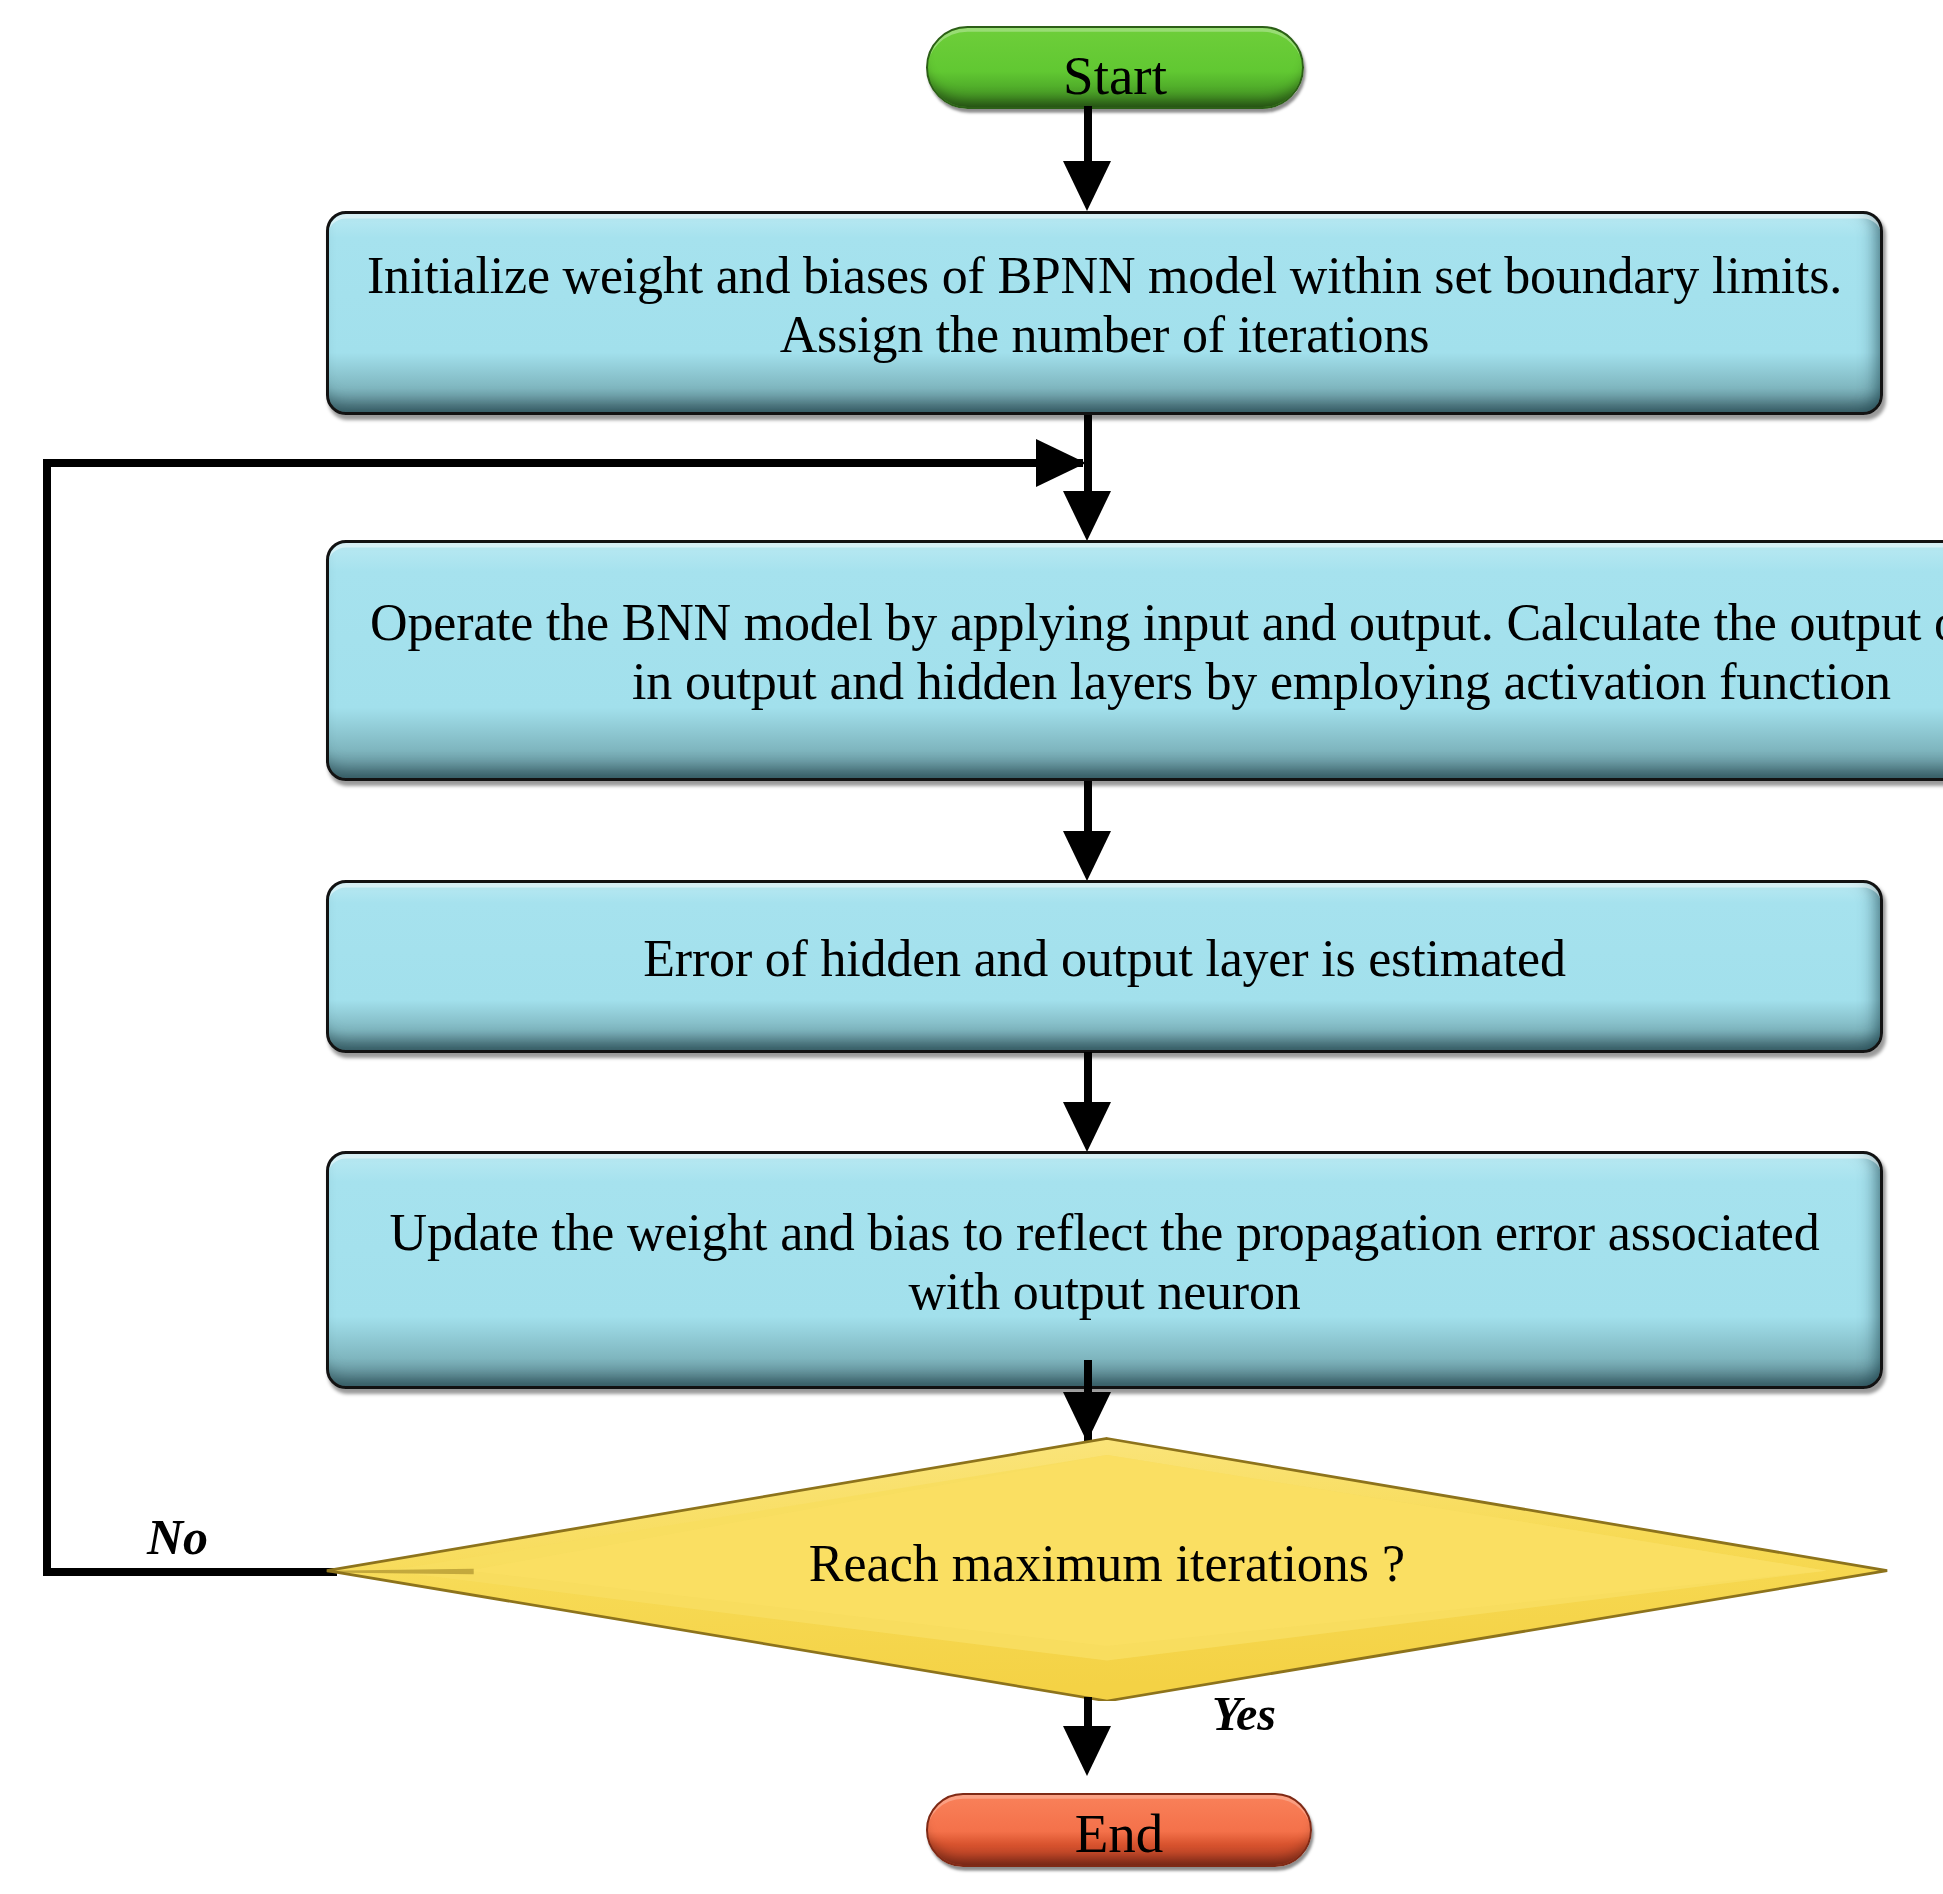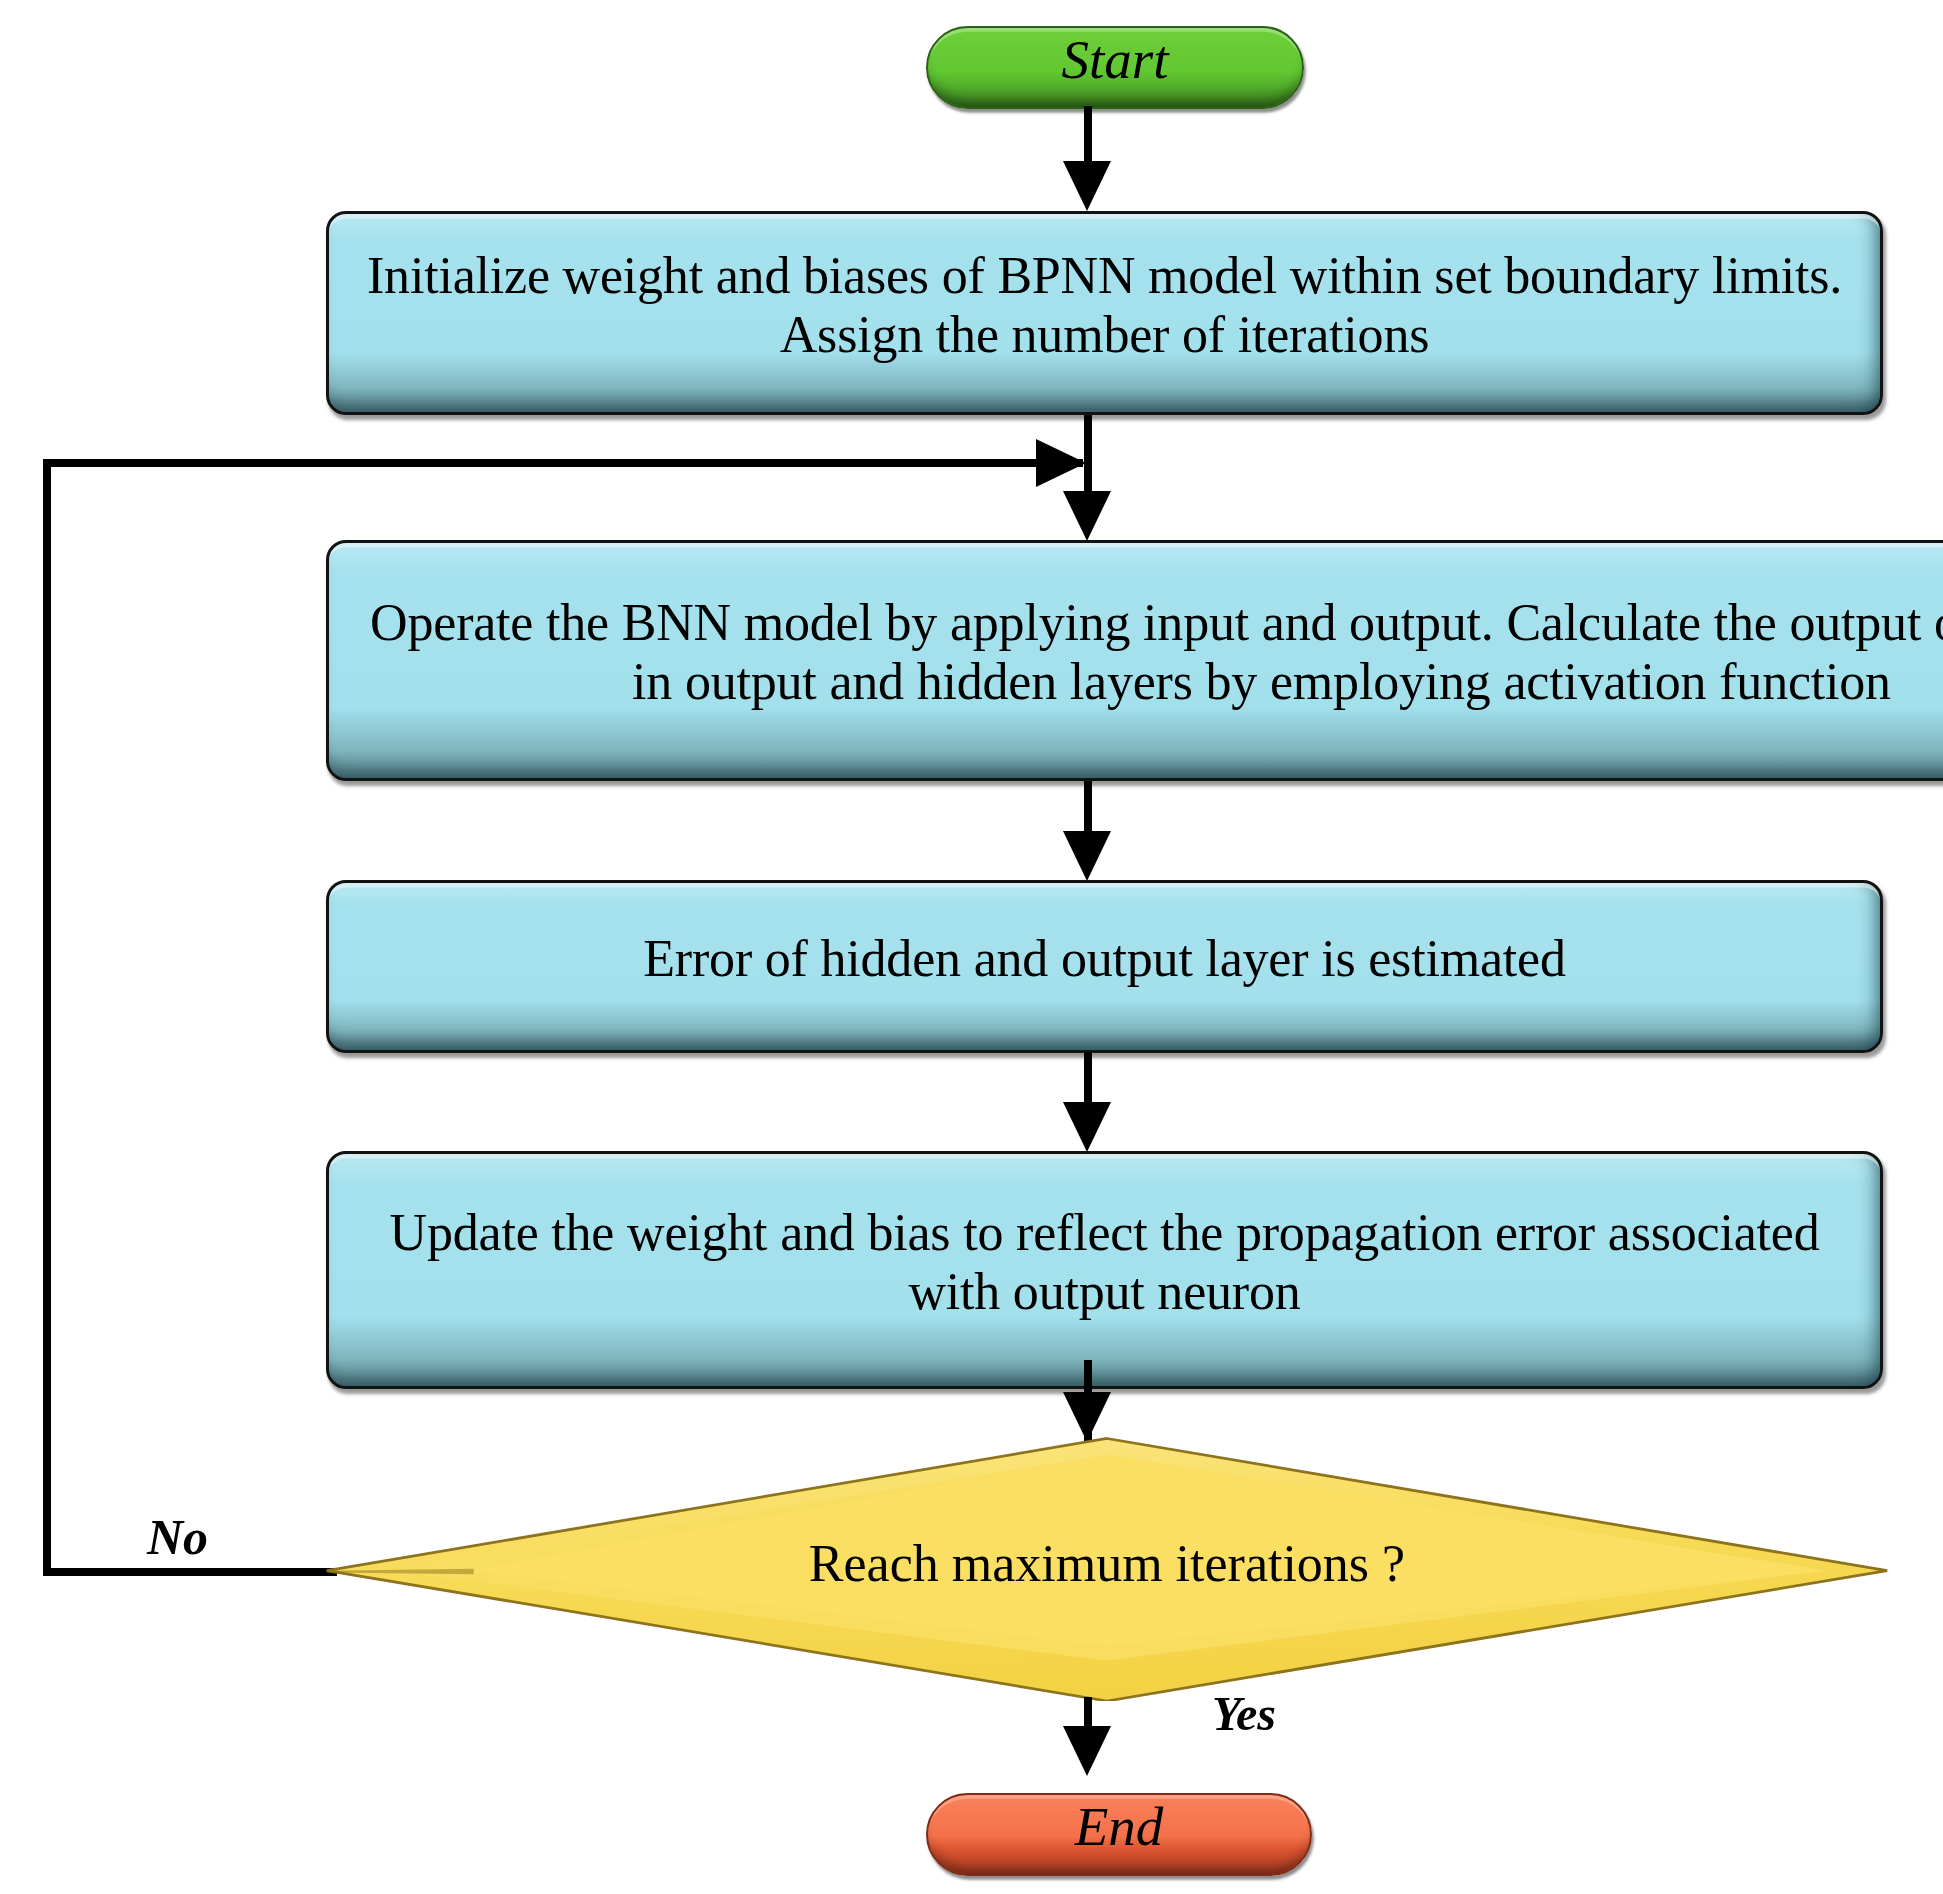--- a/index.html
+++ b/index.html
@@ -2,35 +2,35 @@
 <html style="font-size:14.7px"><head>
 <meta charset="utf-8">
 <style>
   html,body{margin:0;padding:0;background:#ffffff;}
   body{width:1943px;height:1894px;position:relative;overflow:hidden;
        font-family:"Liberation Serif","DejaVu Serif",serif;}
 
   .canvas{position:absolute;inset:0;width:1943px;height:1894px;}
 
   
-  .pill{position:absolute;display:flex;align-items:flex-start;justify-content:center;
-        box-sizing:border-box;border:2.8px solid #1a1a1a;font-style:italic;}
+  .pill{position:absolute;display:flex;align-items:flex-end;justify-content:center;
+        box-sizing:border-box;border:2.8px solid #1a1a1a;}
   .pill .cap{position:relative;z-index:3;color:#000;white-space:nowrap;}
 
   .pill-start{
     left:926px;top:26px;width:378px;height:83px;border-radius:42px;
     background:linear-gradient(to bottom,#6ece3a 0%,#61c832 55%,#53b22b 72%,#3d8520 100%);
     border-color:#2c5f17;
     box-shadow:inset 0 5.5px 0 -1.8px rgba(255,255,255,.30),
                inset 0 -14.7px 13px -9.2px rgba(0,0,0,.45),
                1.8px 3.7px 2.8px rgba(0,0,0,.45);
     font-size:55px;
   }
   .pill-end{
-    left:926px;top:1793px;width:386px;height:83px;border-radius:42px;
+    left:926px;top:1793px;width:386px;height:74px;border-radius:42px;
     background:linear-gradient(to bottom,#f9815a 0%,#f4714a 52%,#d9542f 70%,#b23c22 100%);
     border-color:#7e2a16;
     box-shadow:inset 0 5.5px 0 -1.8px rgba(255,255,255,.26),
                inset 0 -14.7px 13px -9.2px rgba(0,0,0,.40),
                1.8px 3.7px 2.8px rgba(0,0,0,.45);
     font-size:55px;
   }
 
   
   .procbox{position:absolute;box-sizing:border-box;

